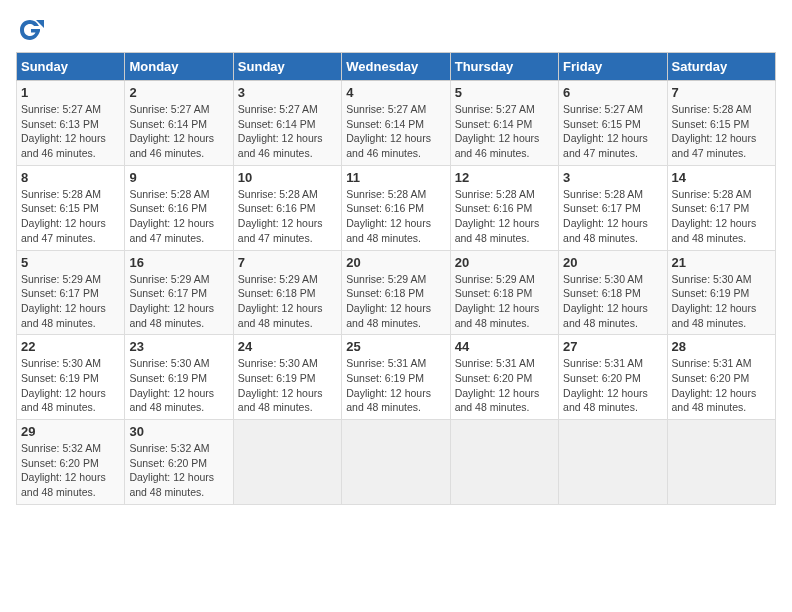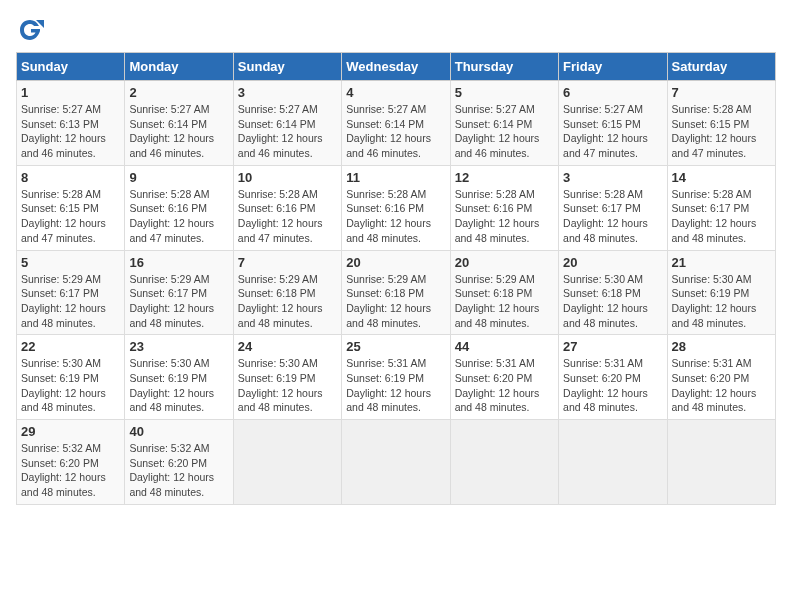--- a/index.html
+++ b/index.html
@@ -142,21 +142,21 @@
         <td><span class="day-num">22</span><span class="day-info">Sunrise: 5:30 AM<br>Sunset: 6:19 PM<br>Daylight: 12 hours and 48 minutes.</span></td>
         <td><span class="day-num">23</span><span class="day-info">Sunrise: 5:30 AM<br>Sunset: 6:19 PM<br>Daylight: 12 hours and 48 minutes.</span></td>
         <td><span class="day-num">24</span><span class="day-info">Sunrise: 5:30 AM<br>Sunset: 6:19 PM<br>Daylight: 12 hours and 48 minutes.</span></td>
         <td><span class="day-num">25</span><span class="day-info">Sunrise: 5:31 AM<br>Sunset: 6:19 PM<br>Daylight: 12 hours and 48 minutes.</span></td>
         <td><span class="day-num">44</span><span class="day-info">Sunrise: 5:31 AM<br>Sunset: 6:20 PM<br>Daylight: 12 hours and 48 minutes.</span></td>
         <td><span class="day-num">27</span><span class="day-info">Sunrise: 5:31 AM<br>Sunset: 6:20 PM<br>Daylight: 12 hours and 48 minutes.</span></td>
         <td><span class="day-num">28</span><span class="day-info">Sunrise: 5:31 AM<br>Sunset: 6:20 PM<br>Daylight: 12 hours and 48 minutes.</span></td>
       </tr>
       <tr>
         <td><span class="day-num">29</span><span class="day-info">Sunrise: 5:32 AM<br>Sunset: 6:20 PM<br>Daylight: 12 hours and 48 minutes.</span></td>
-        <td><span class="day-num">40</span><span class="day-info">Sunrise: 5:32 AM<br>Sunset: 6:20 PM<br>Daylight: 12 hours and 48 minutes.</span></td>
+        <td><span class="day-num">30</span><span class="day-info">Sunrise: 5:32 AM<br>Sunset: 6:20 PM<br>Daylight: 12 hours and 48 minutes.</span></td>
         <td class="empty-cell"></td>
         <td class="empty-cell"></td>
         <td class="empty-cell"></td>
         <td class="empty-cell"></td>
         <td class="empty-cell"></td>
       </tr>
     </tbody>
 </table>
 
 </body></html>

